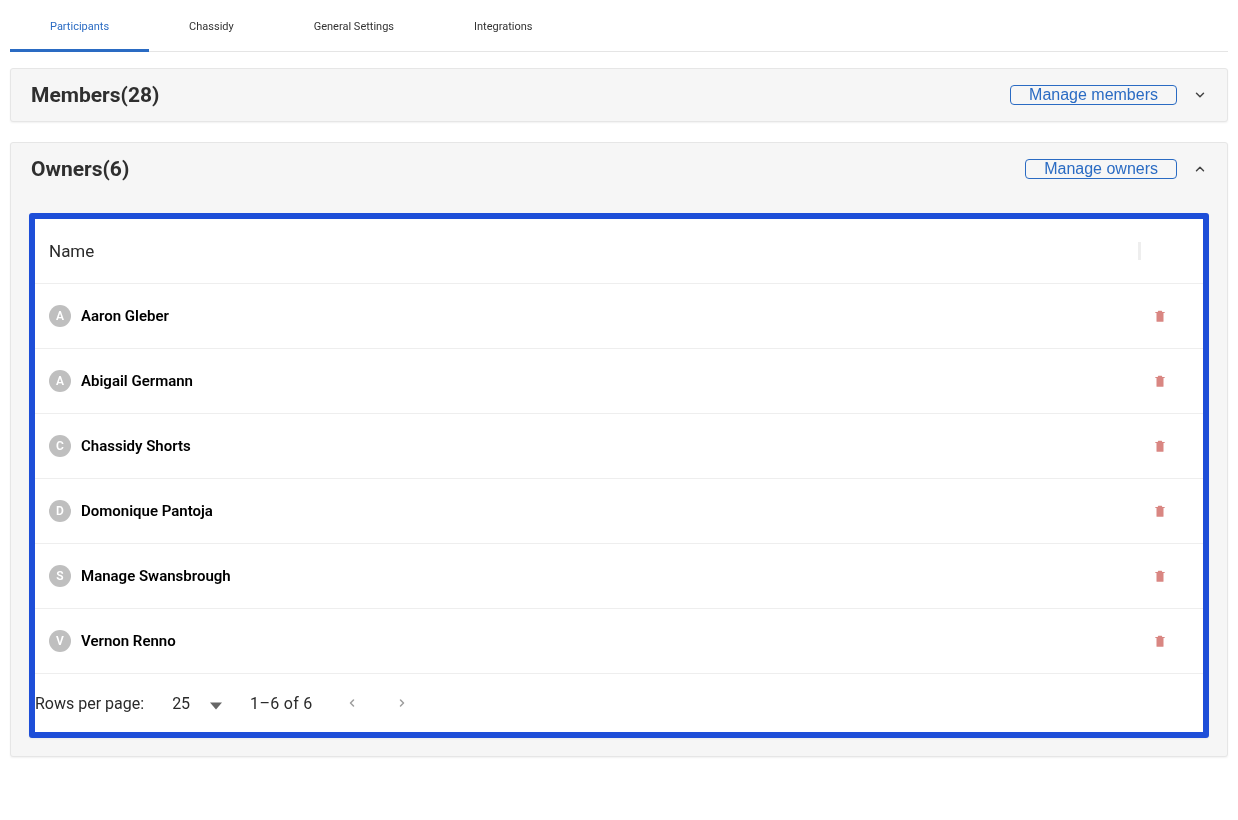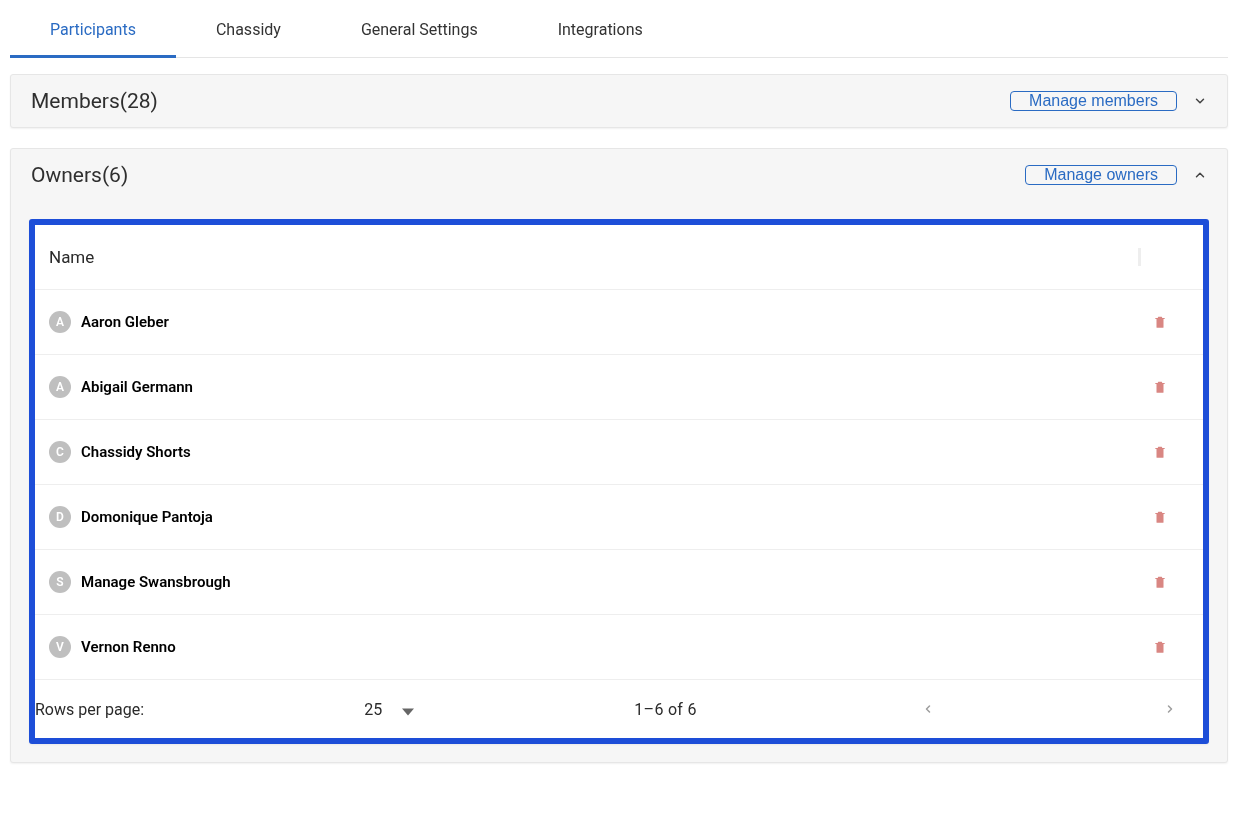--- a/index.html
+++ b/index.html
@@ -13,21 +13,21 @@
   .page {
     padding: 6px 10px 20px 10px;
   }
   .tabs {
     display: flex;
     border-bottom: 1px solid #e5e5e5;
     padding-left: 0;
   }
   .tab {
     padding: 14px 40px 18px 40px;
-    font-size: 16px;
+    font-size: 11px;
     color: #333;
     cursor: pointer;
     position: relative;
   }
   .tab.active {
     color: #2a6bc3;
   }
   .tab.active::after {
     content: "";
     position: absolute;
@@ -44,21 +44,21 @@
   }
   .panel + .panel { margin-top: 20px; }
   .panel-header {
     display: flex;
     align-items: center;
     justify-content: space-between;
     padding: 14px 20px;
   }
   .panel-title {
     font-size: 21px;
-    font-weight: 400;
+    font-weight: 700;
     color: #2f2f2f;
   }
   .panel-right { display: flex; align-items: center; gap: 16px; }
   .outlinebtn {
     border: 1px solid #2a6bc3;
     color: #2a6bc3;
     background: transparent;
     padding: 0 18px;
     font-size: 16px;
     border-radius: 4px;
@@ -124,21 +124,21 @@
   }
   .trash {
     width: 14px; height: 16px;
     color: #d98682;
     cursor: pointer;
     margin-right: 22px;
   }
   .trash svg { width: 100%; height: 100%; display: block; fill: currentColor; }
   .footer {
     display: flex;
-    justify-content: space-between;
+    justify-content: flex-start;
     align-items: center;
     padding: 18px 22px 18px 0;
     gap: 28px;
     color: #2b2b2b;
     font-size: 16px;
   }
   .footer .label { }
   .footer .rpp { display: flex; align-items: center; gap: 20px; cursor: pointer; }
   .footer .range { letter-spacing: 0.3px; }
   .pagerbtn {

